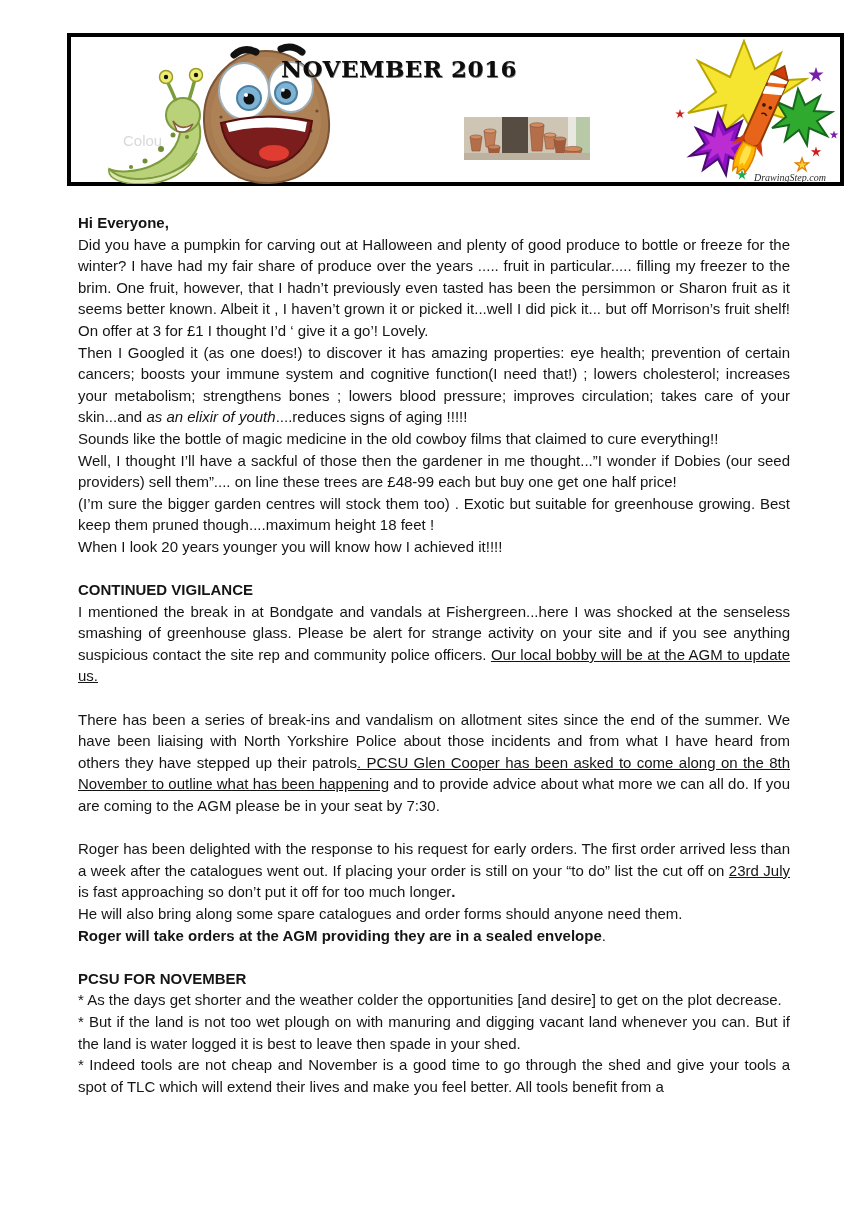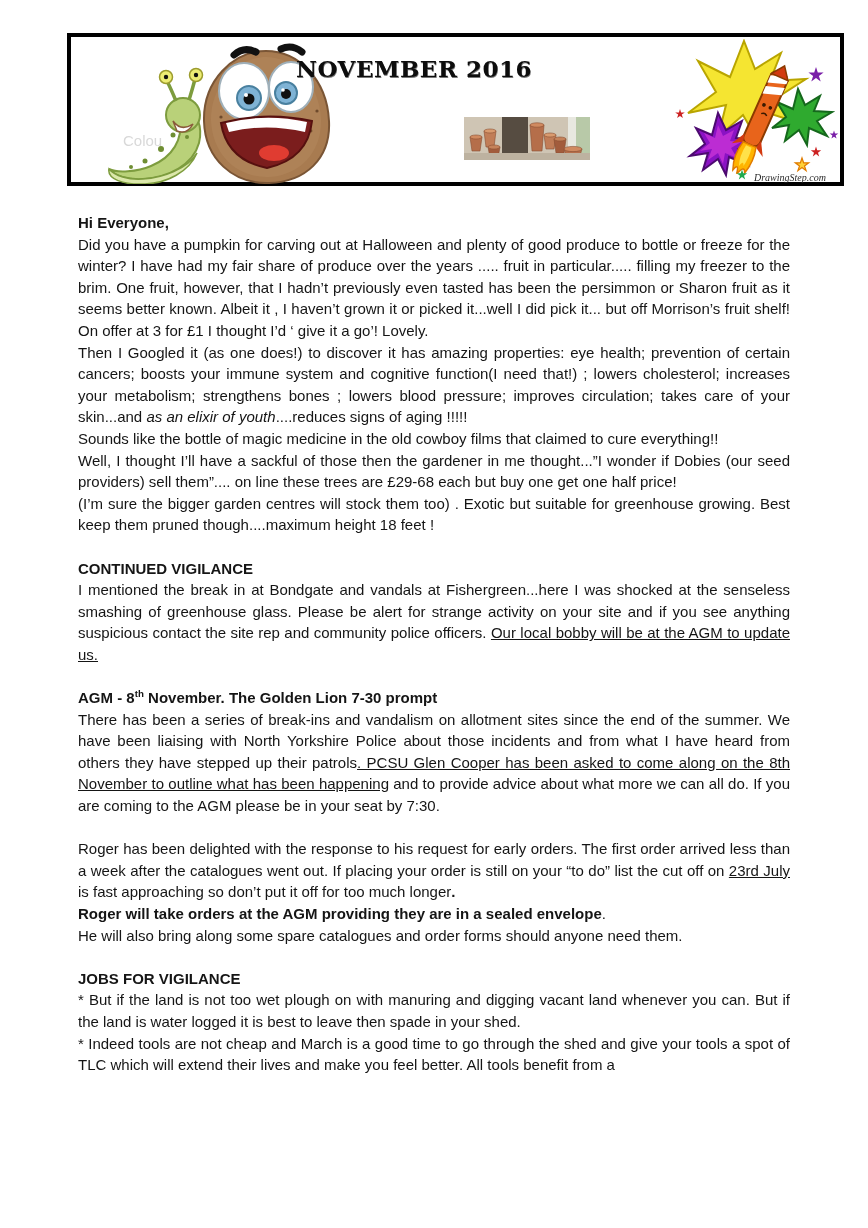--- a/index.html
+++ b/index.html
@@ -6,21 +6,21 @@
   .page{
     position:relative;width:868px;height:1228px;background:#ffffff;
     font-family:"Liberation Sans",sans-serif;color:#151515;overflow:hidden;
   }
   
   .header-box{
     position:absolute;left:67px;top:33px;width:777px;height:153px;
     border:4px solid #000;box-sizing:border-box;background:#fff;
   }
   .masthead-title{
-    position:absolute;left:123px;top:18px;width:440px;text-align:center;
+    position:absolute;left:108px;top:18px;width:440px;text-align:center;
     font-family:"DejaVu Serif","Liberation Serif",serif;
     font-weight:bold;font-size:23px;letter-spacing:0.5px;color:#0d0d0d;
     text-shadow:0.5px 0.5px 0 #777;
   }
   .img-left{position:absolute;left:22px;top:2px;width:258px;height:145px;}
   .img-center{position:absolute;left:393px;top:80px;width:126px;height:43px;}
   .img-right{position:absolute;left:595px;top:2px;width:178px;height:146px;}
   
   .body-text{
     position:absolute;left:78px;top:212px;width:712px;
@@ -156,31 +156,32 @@
       </g>
       <text x="88" y="142" font-size="10" fill="#2b2b2b" font-family="'Liberation Serif',serif" font-style="italic">DrawingStep.com</text>
     </svg>
   </div>
 
   <div class="body-text">
       <p class="heading"><span class="b">Hi Everyone,</span></p>
       <p class="para"><span>Did you have a pumpkin for carving out at Halloween and plenty of good produce  to bottle or freeze for the winter?  I have had my fair share of produce over the years ..... fruit in particular..... filling my freezer to the brim. One fruit, however, that I hadn’t previously even tasted has been the persimmon or Sharon fruit as it seems better known. Albeit it ,  I haven’t grown it or picked it...well I did pick it... but off Morrison’s fruit shelf! On offer at 3 for £1 I thought I’d  ‘ give it a go’!  Lovely.</span></p>
       <p class="para"><span> Then I Googled it (as one does!) to discover it has amazing properties: eye health; prevention of certain cancers; boosts your immune system and cognitive function(I need that!) ; lowers cholesterol;  increases your metabolism;  strengthens bones ; lowers blood pressure; improves circulation; takes care of your skin...and </span><span class="i">as an elixir of youth</span><span>....reduces signs of aging !!!!!</span></p>
       <p class="para"><span>Sounds like the bottle of magic medicine in the old cowboy films that claimed to cure everything!!</span></p>
-      <p class="para"><span> Well, I thought I’ll have a sackful of those then the gardener in me thought...”I wonder if Dobies (our seed providers)  sell them”.... on line these trees are £29-68 each but  buy one get one half price!</span></p>
+      <p class="para"><span> Well, I thought I’ll have a sackful of those then the gardener in me thought...”I wonder if Dobies (our seed providers)  sell them”.... on line these trees are £48-99 each but  buy one get one half price!</span></p>
       <p class="para"><span> (I’m sure the bigger garden centres will stock  them too) . Exotic but suitable for greenhouse growing. Best keep them pruned though....maximum height 18 feet !</span></p>
+      <p class="para"><span>When I look 20 years younger you will know how I achieved it!!!!</span></p>
       <p class="spacer"></p>
       <p class="heading"><span class="b">CONTINUED VIGILANCE</span></p>
       <p class="para"><span>I mentioned  the break in at Bondgate  and vandals at Fishergreen...here I was shocked at the senseless smashing of greenhouse glass.  Please be alert for strange activity on your site and if you see anything suspicious contact the site rep and community police officers. </span><span class="u">Our local bobby will be at the AGM to update us.</span></p>
       <p class="spacer"></p>
-      <p class="heading"><span class="b">AGM - 8</span><span class="b sup">th</span><span class="b"> November. The Golden Lion 7-30 prompt</span></p>
       <p class="para"><span>There has been a series of break-ins and vandalism on allotment sites since the end of the summer. We have been liaising with North Yorkshire Police about those incidents and from what I have heard from others they have stepped up their patrols</span><span class="u">. PCSU Glen Cooper has been asked to come along on the 8th November to outline what has been happening</span><span> and to provide advice about what more we can all do. If you are coming to the AGM please be in your seat by 7:30.</span></p>
       <p class="spacer"></p>
       <p class="para"><span>Roger has been delighted with the response to his request for early orders. The first order arrived less than a week after the catalogues went out. If placing your order is still on your “to do” list the cut off on </span><span class="u">23rd July</span><span> is fast approaching so don’t put it off for too much longer</span><span class="b">.</span></p>
+      <p class="para"><span> He will also bring along some spare catalogues and order forms should anyone need them.</span></p>
       <p class="para"><span> </span><span class="b">Roger will take orders at the AGM providing they are in a sealed envelope</span><span>.</span></p>
-      <p class="para"><span> He will also bring along some spare catalogues and order forms should anyone need them.</span></p>
       <p class="spacer"></p>
-      <p class="heading"><span class="b">JOBS FOR VIGILANCE</span></p>
+      <p class="heading"><span class="b">PCSU FOR NOVEMBER</span></p>
+      <p class="para"><span>* As the days get shorter and the weather colder the opportunities [and desire] to get on the plot decrease.</span></p>
       <p class="para"><span>* But if the land is not too wet plough on with manuring and digging vacant land whenever you can. But if the land is water logged it is best to leave then spade in your shed.</span></p>
-      <p class="para"><span>* Indeed tools are not cheap and March is a good time to go through the shed and give your tools a spot of TLC which will extend their lives and make you feel better. All tools benefit from a</span></p>
+      <p class="para"><span>* Indeed tools are not cheap and November is a good time to go through the shed and give your tools a spot of TLC which will extend their lives and make you feel better. All tools benefit from a</span></p>
     </div>
 
 </div>
 
 </body></html>

